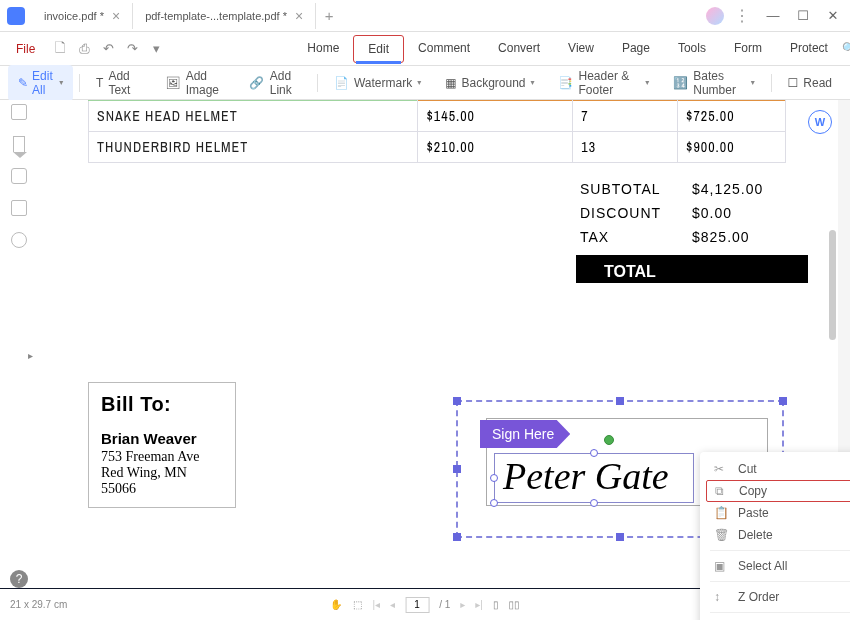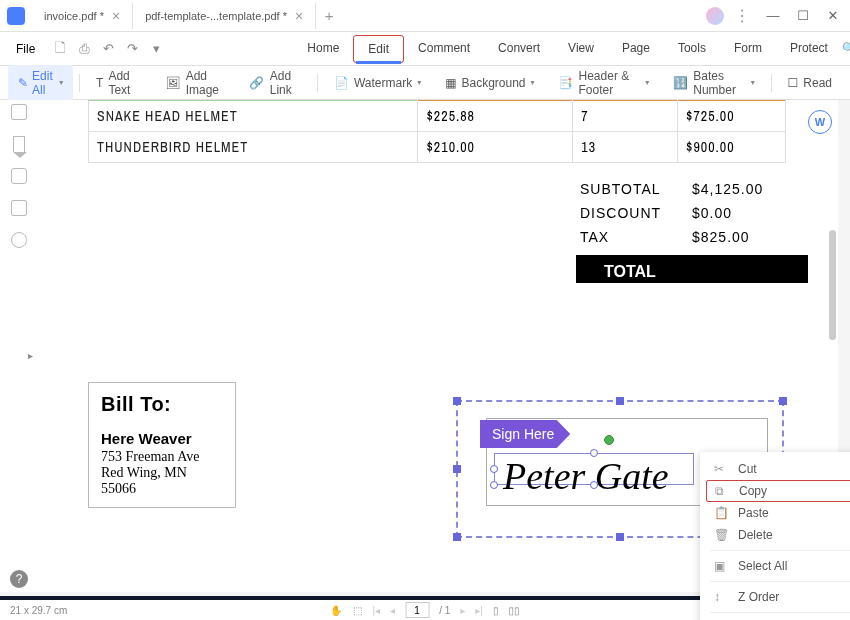--- a/index.html
+++ b/index.html
@@ -10,21 +10,21 @@
     .app-icon-square { width: 18px; height: 18px; background: #4a7dff; border-radius: 4px; }
     .tab { height: 26px; padding: 0 12px; display: flex; align-items: center; font-size: 11px; color: #555; border-right: 1px solid #e0e0e0; gap: 8px; }
     .tab-close { color: #999; font-size: 14px; cursor: pointer; }
     .tab-add { width: 26px; text-align: center; color: #999; font-size: 15px; }
     .titlebar-right { margin-left: auto; display: flex; align-items: center; gap: 4px; margin-right: 4px; }
     .avatar { width: 18px; height: 18px; border-radius: 50%; background: linear-gradient(135deg, #ffb3d9, #b3d9ff); }
     .win-btn { width: 26px; height: 26px; display: flex; align-items: center; justify-content: center; color: #666; font-size: 13px; }
     .dots { font-size: 16px; color: #999; padding: 0 6px; }
     
     .menubar { height: 34px; background: #fff; display: flex; align-items: center; padding: 0 8px; border-bottom: 1px solid #e0e0e0; }
-    .file-label { font-size: 12px; color: #000000; padding: 0 8px; }
+    .file-label { font-size: 12px; color: #b91c1c; padding: 0 8px; }
     .mb-icons { display: flex; gap: 6px; padding: 0 8px; }
     .mb-icon { width: 18px; height: 18px; display: flex; align-items: center; justify-content: center; color: #888; font-size: 13px; }
     .menu-items { display: flex; margin-left: 120px; }
     .menu-item { padding: 6px 14px; font-size: 12px; color: #444; cursor: pointer; }
     .menu-item.active { border: 1px solid #d04040; border-radius: 3px; position: relative; }
     .menu-item.active::after { content: ''; position: absolute; left: 2px; right: 2px; bottom: -2px; height: 3px; background: #4a7dff; }
     .menu-right { margin-left: auto; display: flex; align-items: center; gap: 10px; }
     .search-box { display: flex; align-items: center; gap: 6px; color: #aaa; font-size: 11px; }
     
     .toolbar { height: 34px; background: #fff; display: flex; align-items: center; padding: 0 8px; gap: 4px; border-bottom: 1px solid #e0e0e0; }
@@ -68,33 +68,33 @@
     .signature-sel { position: absolute; top: 300px; left: 368px; width: 328px; height: 138px; border: 2px dashed #8888dd; }
     .sel-handle { position: absolute; width: 8px; height: 8px; background: #6666dd; }
     .sh-tl { top: -5px; left: -5px; } .sh-tm { top: -5px; left: calc(50% - 4px); } .sh-tr { top: -5px; right: -5px; }
     .sh-ml { top: calc(50% - 4px); left: -5px; } .sh-mr { top: calc(50% - 4px); right: -5px; }
     .sh-bl { bottom: -5px; left: -5px; } .sh-bm { bottom: -5px; left: calc(50% - 4px); } .sh-br { bottom: -5px; right: -5px; }
     
     .sig-box { position: absolute; top: 318px; left: 398px; width: 282px; height: 88px; border: 1px solid #aaa; }
     .sign-here { position: absolute; top: 320px; left: 392px; background: #7855d8; color: #fff; padding: 6px 16px 6px 12px; font-size: 14px; clip-path: polygon(0 0, 85% 0, 100% 50%, 85% 100%, 0 100%); }
     .green-dot { position: absolute; top: 335px; left: 516px; width: 10px; height: 10px; border-radius: 50%; background: #4caf50; border: 1px solid #388e3c; }
     
-    .sig-inner { position: absolute; top: 353px; left: 406px; width: 200px; height: 32px; border: 1px solid #88c; }
+    .sig-inner { position: absolute; top: 353px; left: 406px; width: 200px; height: 50px; border: 1px solid #88c; }
     .inner-handle { position: absolute; width: 8px; height: 8px; background: #fff; border: 1px solid #6666dd; border-radius: 50%; }
     .ih-tm { top: -5px; left: calc(50% - 4px); } .ih-ml { top: calc(50% - 4px); left: -5px; }
     .ih-bl { bottom: -5px; left: -5px; } .ih-bm { bottom: -5px; left: calc(50% - 4px); }
     .signature-text { font-family: "Brush Script MT", cursive; font-size: 38px; font-style: italic; padding-left: 8px; white-space: nowrap; overflow: hidden; }
     
     .context-menu { position: absolute; top: 352px; left: 612px; width: 220px; background: #fff; box-shadow: 0 2px 10px rgba(0,0,0,0.2); border-radius: 4px; padding: 6px 0; z-index: 100; }
     .ctx-item { display: flex; align-items: center; gap: 10px; padding: 4px 14px; font-size: 12px; color: #555; }
     .ctx-item.highlight { border: 1.5px solid #d04040; margin: 0 6px; border-radius: 2px; padding: 3px 8px; }
     .ctx-icon { width: 14px; font-size: 12px; color: #999; }
     .ctx-sep { height: 1px; background: #eee; margin: 4px 10px; }
     
-    .statusbar { position: absolute; bottom: 0; left: 0; right: 0; height: 24px; background: #fff; border-top: 4px solid #0f172a; display: flex; align-items: center; padding: 7px 10px; font-size: 10px; color: #888; }
+    .statusbar { position: absolute; bottom: 0; left: 0; right: 0; height: 32px; background: #fff; border-top: 1px solid #0f172a; display: flex; align-items: center; padding: 7px 10px; font-size: 10px; color: #888; }
     .page-nav { position: absolute; left: 50%; transform: translateX(-50%); display: flex; align-items: center; gap: 10px; }
     .page-input { width: 24px; height: 16px; border: 1px solid #ccc; text-align: center; font-size: 10px; }
     .status-right { margin-left: auto; display: flex; align-items: center; gap: 10px; }
     
     .help-icon { position: absolute; bottom: 32px; left: 10px; width: 18px; height: 18px; border-radius: 50%; background: #888; color: #fff; display: flex; align-items: center; justify-content: center; font-size: 12px; }
     .word-icon { position: absolute; top: 10px; right: 6px; width: 24px; height: 24px; background: #fff; border: 1px solid #4a7dff; border-radius: 50%; display: flex; align-items: center; justify-content: center; color: #4a7dff; font-size: 11px; font-weight: bold; }
     .collapse-arrow { position: absolute; left: -10px; top: 250px; font-size: 10px; color: #888; }
     .scroll-thumb { position: absolute; right: 2px; top: 130px; width: 7px; height: 110px; background: #ccc; border-radius: 4px; }
   </style>
 </head>
@@ -209,21 +209,21 @@
 <div class="workspace">
   <div class="word-icon">W</div>
   <div class="collapse-arrow">▸</div>
   <div class="scroll-thumb"></div>
 
   <div class="page-content">
     <table class="invoice">
       <tbody>
           <tr>
         <td class="col-desc">SNAKE HEAD HELMET</td>
-        <td class="col-price">$225.88</td>
+        <td class="col-price">$145.00</td>
         <td class="col-qty">7</td>
         <td class="col-total">$725.00</td>
       </tr>
       <tr>
         <td class="col-desc">THUNDERBIRD HELMET</td>
         <td class="col-price">$210.00</td>
         <td class="col-qty">13</td>
         <td class="col-total">$900.00</td>
       </tr>
     </tbody>
@@ -243,21 +243,21 @@
           <span class="summary-val">$825.00</span>
         </div>
       <div class="total-bar">
           <span class="summary-label">TOTAL</span>
           <span class="summary-val"></span>
         </div>
     </div>
 
     <div class="bill-to">
       <div class="bill-title">Bill To:</div>
-      <div class="bill-name">Here Weaver</div>
+      <div class="bill-name">Brian Weaver</div>
       <div class="bill-line">753 Freeman Ave</div>
       <div class="bill-line">Red Wing, MN 55066</div>
     </div>
 
     <div class="signature-sel">
       <div class="sel-handle sh-tl"></div>
       <div class="sel-handle sh-tm"></div>
       <div class="sel-handle sh-tr"></div>
       <div class="sel-handle sh-ml"></div>
       <div class="sel-handle sh-mr"></div>

